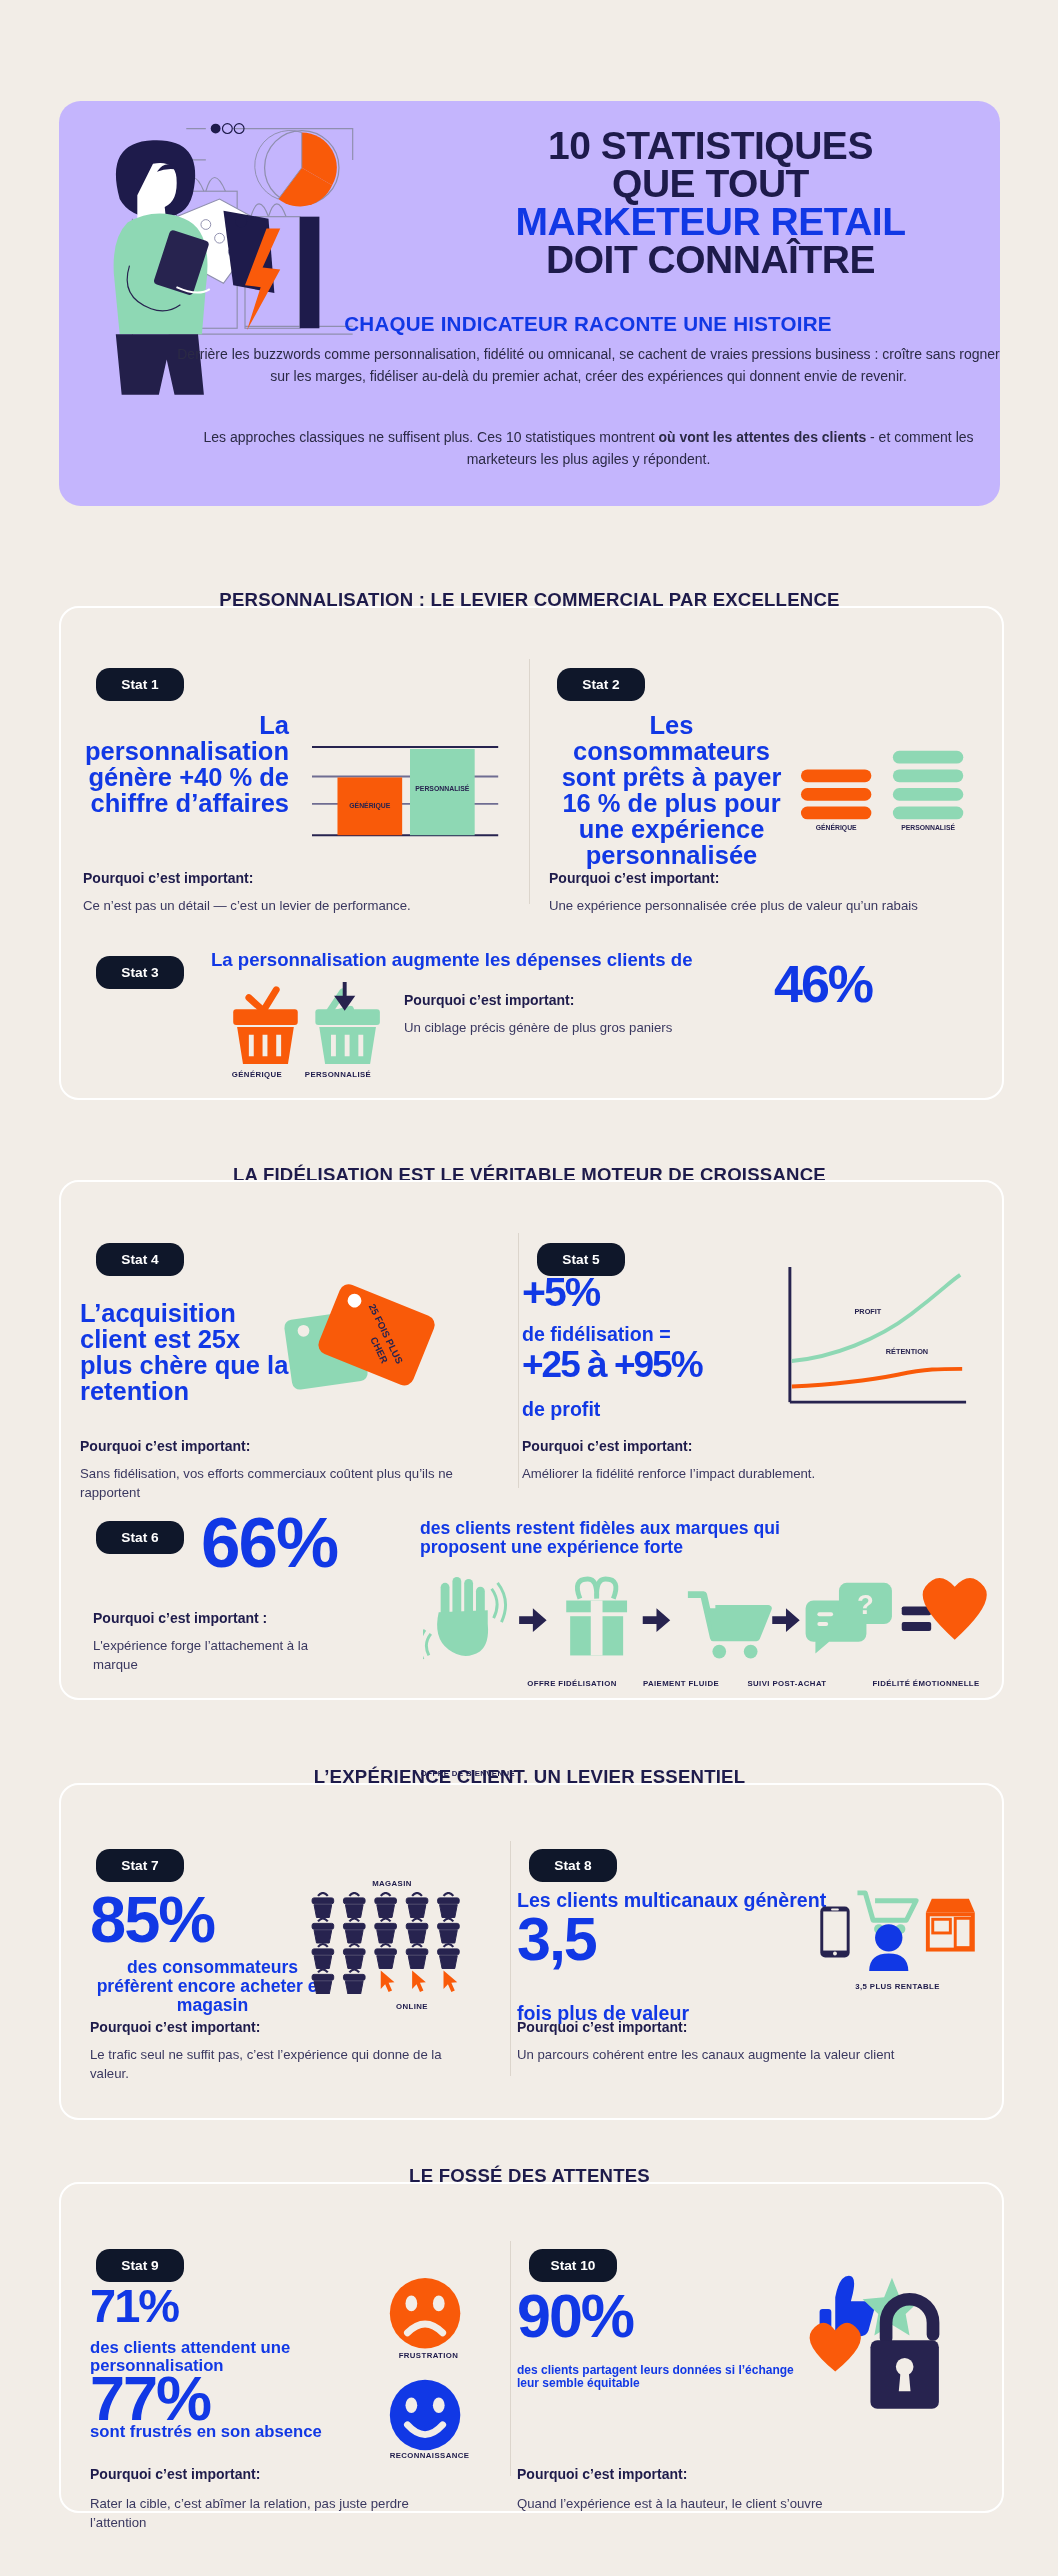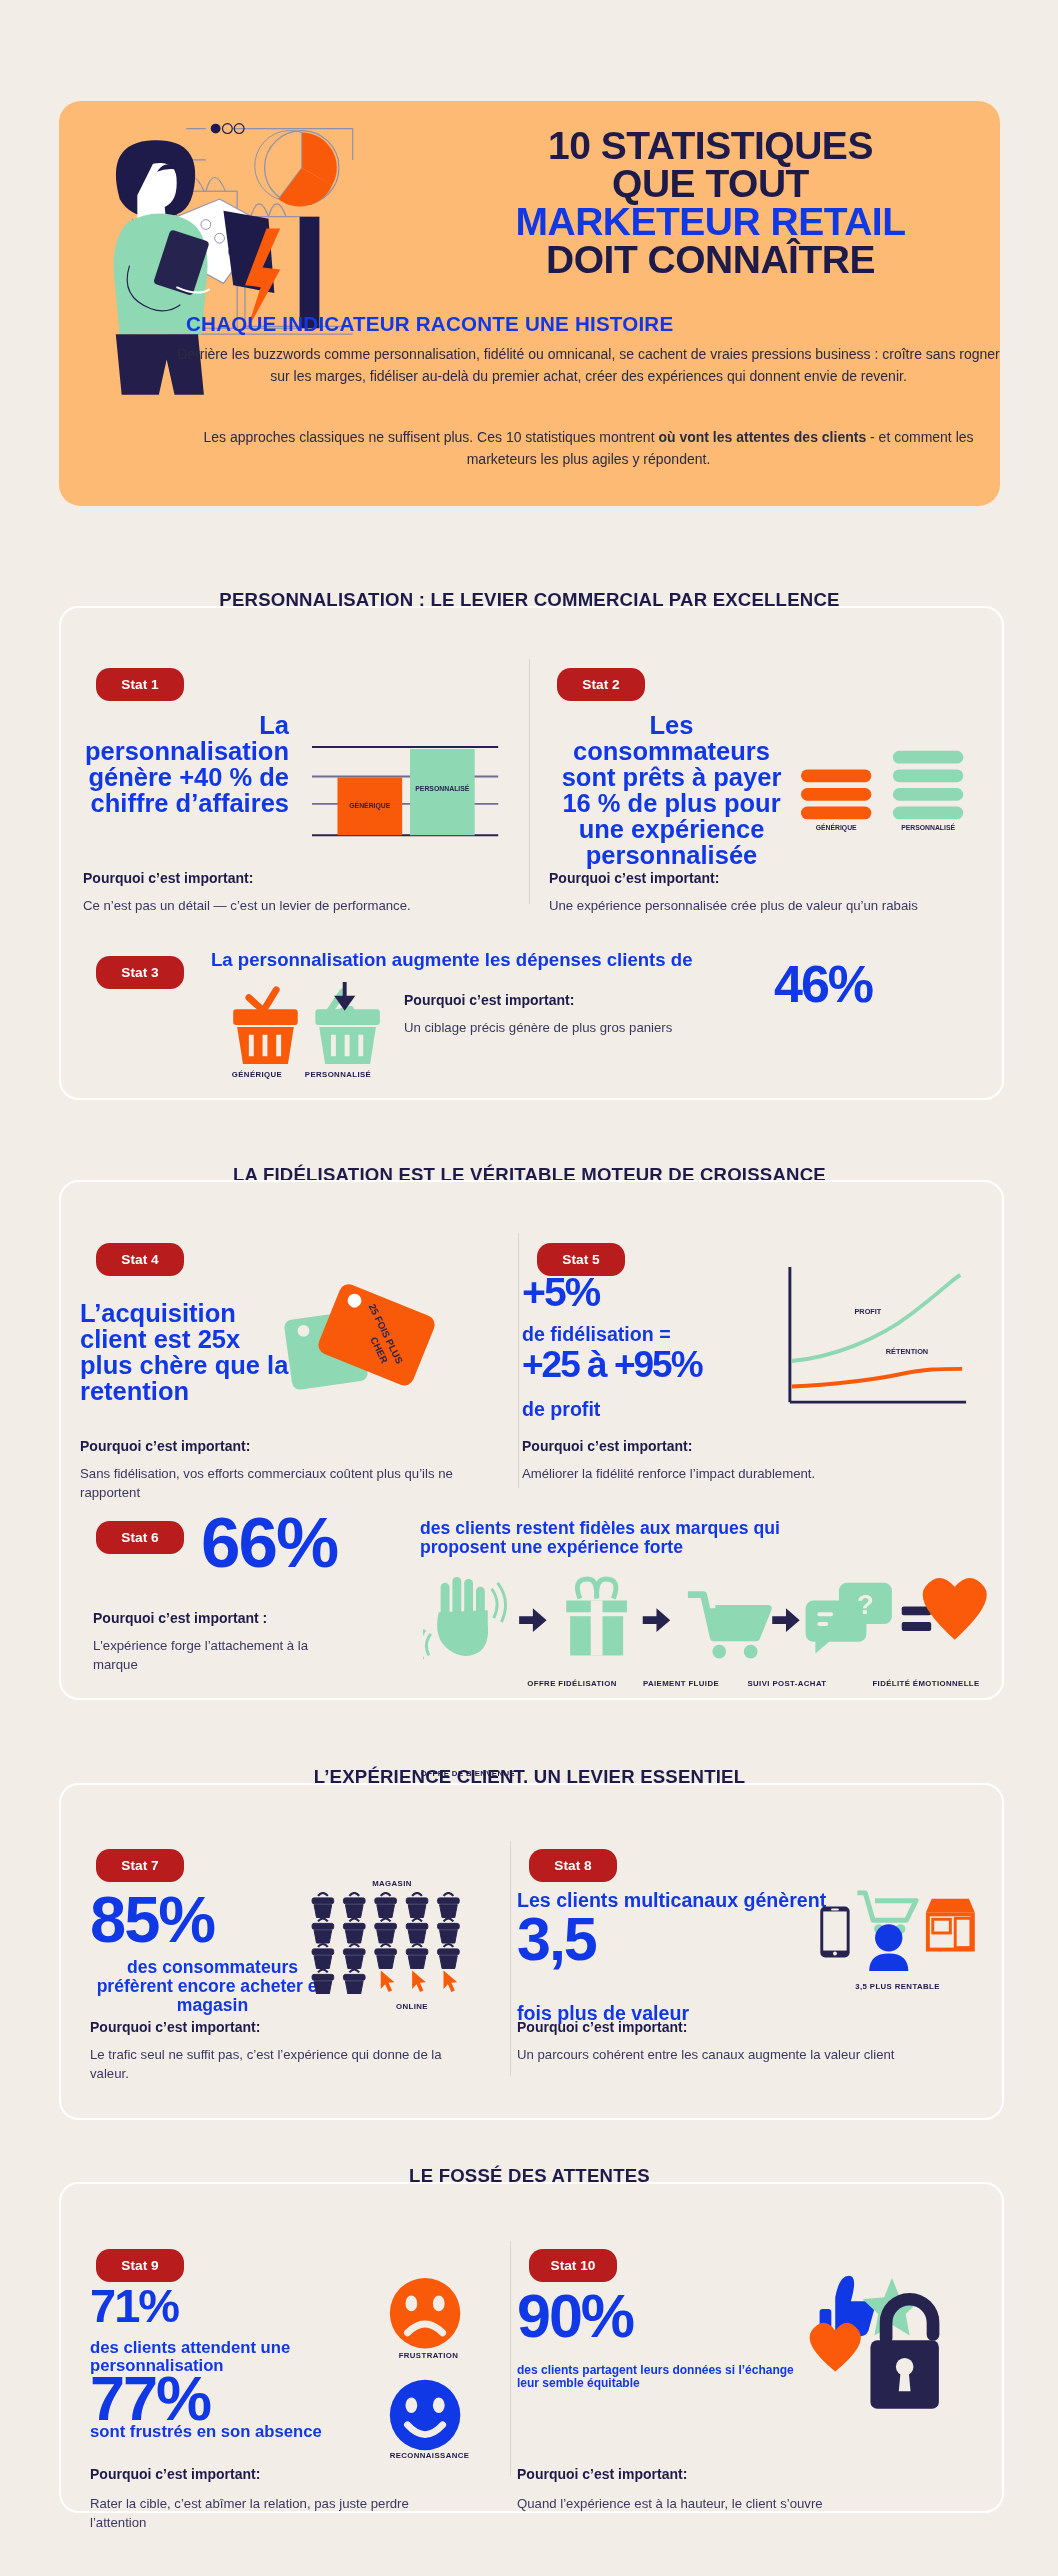--- a/index.html
+++ b/index.html
@@ -9,31 +9,31 @@
     font-family:"Liberation Sans", sans-serif;
     color:#1e1b4b;
     overflow:hidden;
     position:relative;
   }
   .page{width:1059px;height:2576px;position:relative;}
 
   
   .hero{
     position:absolute;left:59px;top:101px;width:941px;height:405px;
-    background:#fdba74;border-radius:21.6px;overflow:hidden;
+    background:#c4b5fd;border-radius:21.6px;overflow:hidden;
   }
   .hero-illus{position:absolute;left:0;top:0;width:372px;height:294px;}
   .hero-title{
     position:absolute;left:372px;top:25.5px;width:559px;text-align:center;
     font-weight:bold;font-size:39px;line-height:0.98;letter-spacing:-0.5px;
   }
   .hero-title .l1,.hero-title .l2,.hero-title .l4{color:#1e1b4b;display:block;}
   .hero-title .l3{color:#1138e5;display:block;}
   .hero-sub{
-    position:absolute;left:127px;top:211px;width:804px;
+    position:absolute;left:127px;top:211px;width:804px;text-align:center;
     font-weight:bold;font-size:20.6px;color:#1138e5;letter-spacing:0.2px;
   }
   .hero-p{
     position:absolute;left:108px;width:843px;text-align:center;
     font-size:14px;line-height:1.55;color:#2b2a45;
   }
   .hero-p1{top:243px;}
   .hero-p2{top:326px;}
   .hero-p b{font-weight:bold;}
 
@@ -46,21 +46,21 @@
     position:absolute;width:1059px;text-align:center;
     font-size:16.7px;color:#3a3860;
   }
   .panel{
     position:absolute;left:59px;width:941px;
     background:#f2ede7;border:2.9px solid #ffffff;border-radius:19.6px;
   }
 
   
   .badge{
-    position:absolute;background:#b91c1c;color:#fff;border-radius:13.7px;
+    position:absolute;background:#0f172a;color:#fff;border-radius:13.7px;
     font-weight:bold;font-size:13.7px;display:flex;align-items:center;justify-content:center;
     width:88px;height:33px;
   }
   .bigblue{color:#1138e5;font-weight:bold;}
   .hl{font-size:25.5px;line-height:1.02;color:#1138e5;font-weight:bold;}
   .why-h{font-weight:bold;font-size:14px;color:#1e1b4b;}
   .why-b{font-size:13.2px;color:#3a3860;line-height:1.45;margin-top:6px;}
   .tiny{font-size:7.8px;font-weight:bold;letter-spacing:0.4px;color:#1e1b4b;text-align:center;}
   .abs{position:absolute;}
   .mega{font-weight:bold;color:#1138e5;line-height:0.92;letter-spacing:-2px;}

